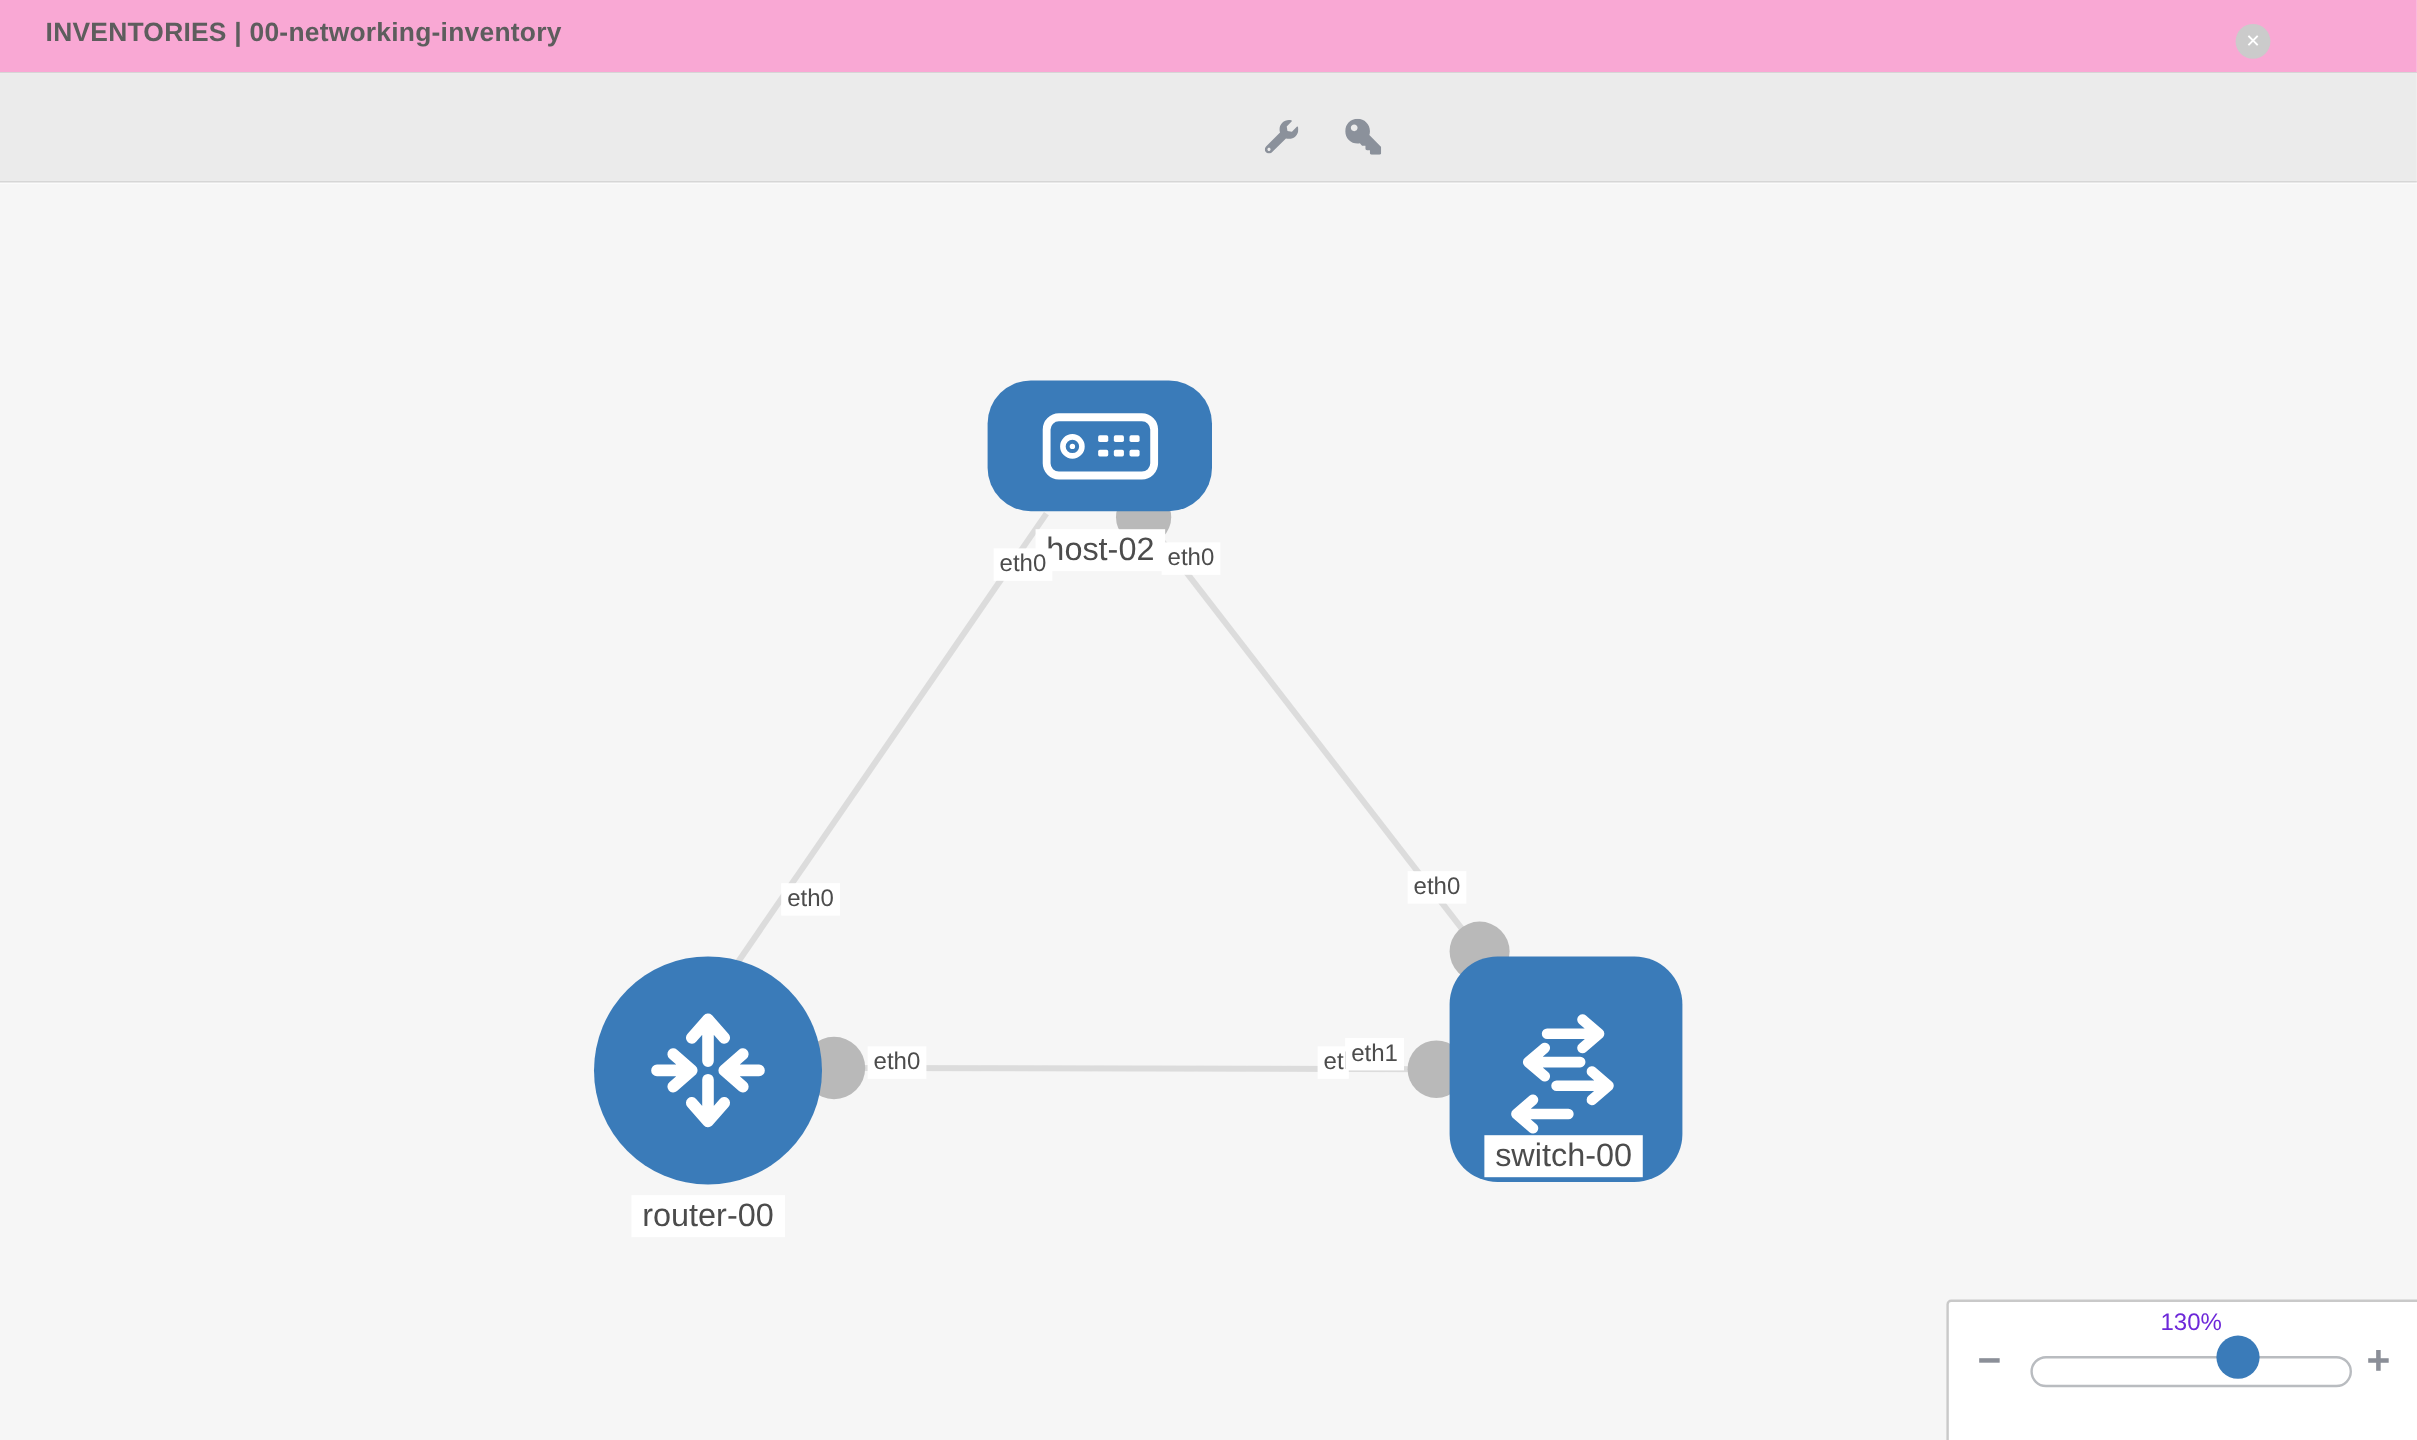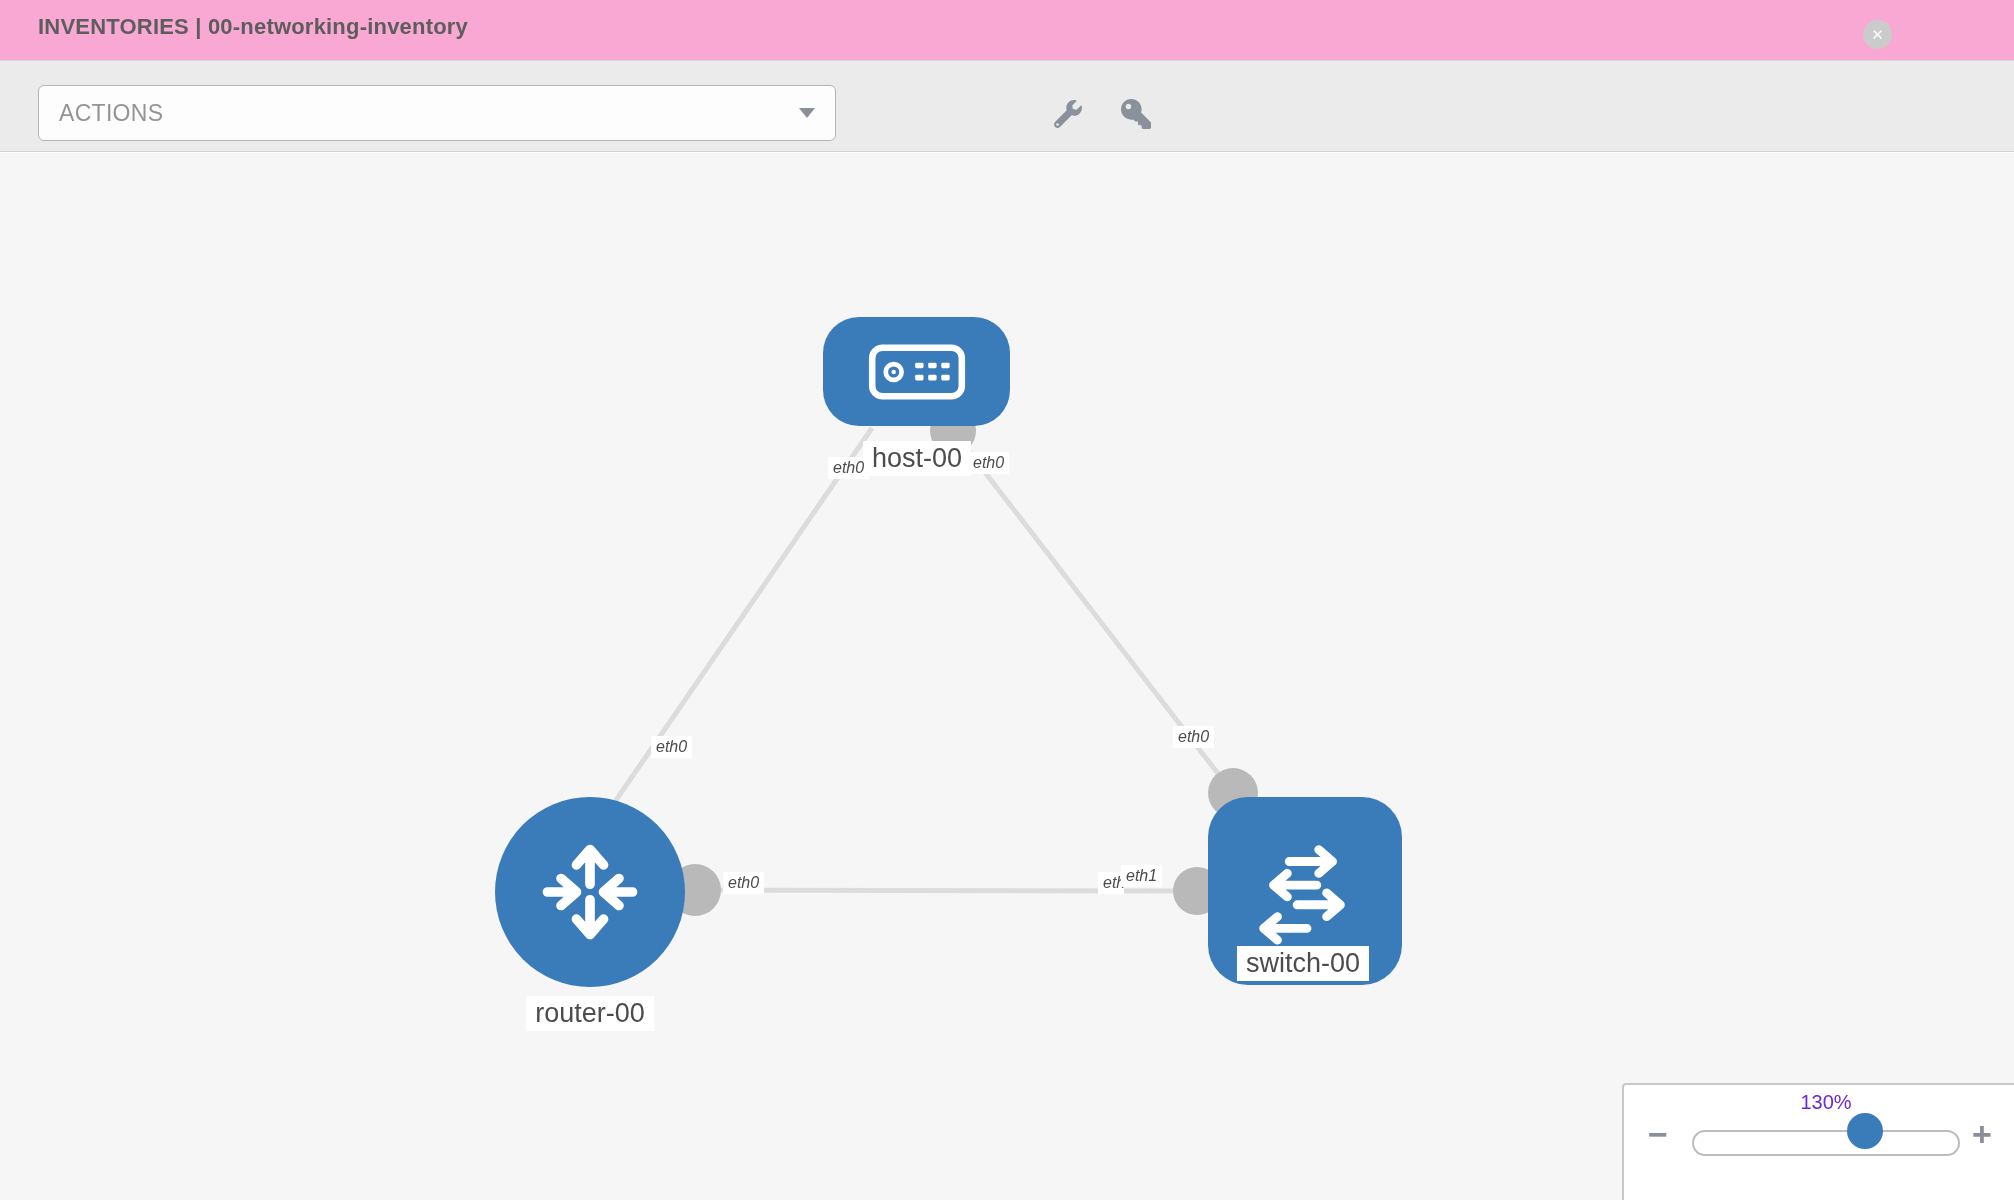--- a/index.html
+++ b/index.html
@@ -37,21 +37,21 @@
     background:#f6f6f6; }
   .links-svg { position:absolute; left:0; top:0; width:2014px; height:1047px; }
   .iface-circle { position:absolute; border-radius:50%; background:#b9b9b9; }
   .node { position:absolute; background:#3a7bb9; display:flex;
     align-items:center; justify-content:center; cursor:pointer; }
   .node-host   { left:823px;  top:164px; width:187px; height:109px; border-radius:36px; }
   .node-router { left:495px;  top:644px; width:190px; height:190px; border-radius:50%; }
   .node-switch { left:1208px; top:644px; width:194px; height:188px; border-radius:40px; }
   .chip { position:absolute; background:#ffffff; color:#4c4c4c; white-space:nowrap; }
   .node-label { font-size:27px; padding:2px 9px; transform:translateX(-50%); }
-  .eth-label  { font-size:16px; padding:2px 5px;font-style:italic; }
+  .eth-label  { font-size:20px; padding:2px 5px; }
   .eth-clip   { max-width:26px; overflow:hidden; }
 
   
   .zoom-panel { position:absolute; left:1622px; top:1083px; width:420px;
     height:140px; background:#ffffff; border:2px solid #c9c9c9; border-radius:4px; }
   .zoom-level { position:absolute; left:68px; top:6px; width:268px;
     text-align:center; font-size:20px; color:#6d28d9; }
   .zoom-minus, .zoom-plus { position:absolute; top:32px; font-size:34px;
     font-weight:bold; color:#8b8f98; cursor:pointer; line-height:34px; }
   .zoom-minus { left:24px; }
@@ -63,24 +63,20 @@
 </style>
 </head>
 <body>
 
 <div class="header">
   <div class="header-title">INVENTORIES | 00-networking-inventory</div>
   <div class="close-btn">✕</div>
 </div>
 
 <div class="toolbar">
-  <div class="combo combo-actions">
-    <span class="combo-label">ACTIONS</span>
-    <span class="caret"></span>
-  </div>
 
   <div id="wrench-btn" class="tb-icon">
     <svg width="28" height="28" viewBox="0 0 512 512">
       <path d="M507.73 109.1c-2.24-9.03-13.54-12.09-20.12-5.51l-74.36 74.36-67.88-11.31-11.31-67.88 74.36-74.36c6.62-6.62 3.43-17.9-5.66-20.16-47.38-11.74-99.55.91-136.58 37.93-39.64 39.64-50.55 97.1-34.05 147.2L18.74 402.76c-24.99 24.99-24.99 65.51 0 90.5 24.99 24.99 65.51 24.99 90.5 0l213.21-213.21c50.12 16.71 107.47 5.68 147.37-34.22 37.07-37.07 49.7-89.32 37.91-136.73zM64 472c-13.25 0-24-10.75-24-24 0-13.26 10.75-24 24-24s24 10.74 24 24c0 13.25-10.75 24-24 24z"></path>
     </svg>
   </div>
 
   <div id="key-btn" class="tb-icon">
     <svg width="30" height="30" viewBox="0 0 512 512" style="transform:scaleX(-1)">
       <path d="M512 176.001C512 273.203 433.202 352 336 352c-11.22 0-22.19-1.062-32.827-3.069l-24.012 27.014A23.999 23.999 0 0 1 261.223 384H224v40c0 13.255-10.745 24-24 24h-40v40c0 13.255-10.745 24-24 24H24c-13.255 0-24-10.745-24-24v-78.059c0-6.365 2.529-12.47 7.029-16.971l161.802-161.802C163.108 213.814 160 195.271 160 176 160 78.798 238.797.001 335.999 0 433.488-.001 512 78.511 512 176.001zM336 128c0 26.51 21.49 48 48 48s48-21.49 48-48-21.49-48-48-48-48 21.49-48 48z"></path>
@@ -129,21 +125,21 @@
 
   <div class="node node-switch">
     <svg width="118" height="118" viewBox="0 0 120 120" fill="none" stroke="#fff" stroke-width="9" stroke-linecap="round" stroke-linejoin="round">
       <path d="M44 30 L86 30 M74 18 L88 30 L74 42"></path>
       <path d="M72 54 L30 54 M42 42 L28 54 L42 66"></path>
       <path d="M52 74 L94 74 M82 62 L96 74 L82 86"></path>
       <path d="M62 98 L20 98 M32 86 L18 98 L32 110"></path>
     </svg>
   </div>
 
-  <div class="chip node-label" style="left:917px;top:288px;">host-00</div>
+  <div class="chip node-label" style="left:917px;top:288px;">host-02</div>
   <div class="chip node-label" style="left:590px;top:843px;">router-00</div>
   <div class="chip node-label" style="left:1303px;top:793px;">switch-00</div>
 
   <div class="chip eth-label" style="left:828px;top:304px;">eth0</div>
   <div class="chip eth-label" style="left:651px;top:583px;">eth0</div>
   <div class="chip eth-label" style="left:968px;top:299px;">eth0</div>
   <div class="chip eth-label" style="left:1173px;top:573px;">eth0</div>
   <div class="chip eth-label" style="left:723px;top:719px;">eth0</div>
   <div class="chip eth-label eth-clip" style="left:1098px;top:719px;">eth0</div>
   <div class="chip eth-label" style="left:1121px;top:712px;">eth1</div>

